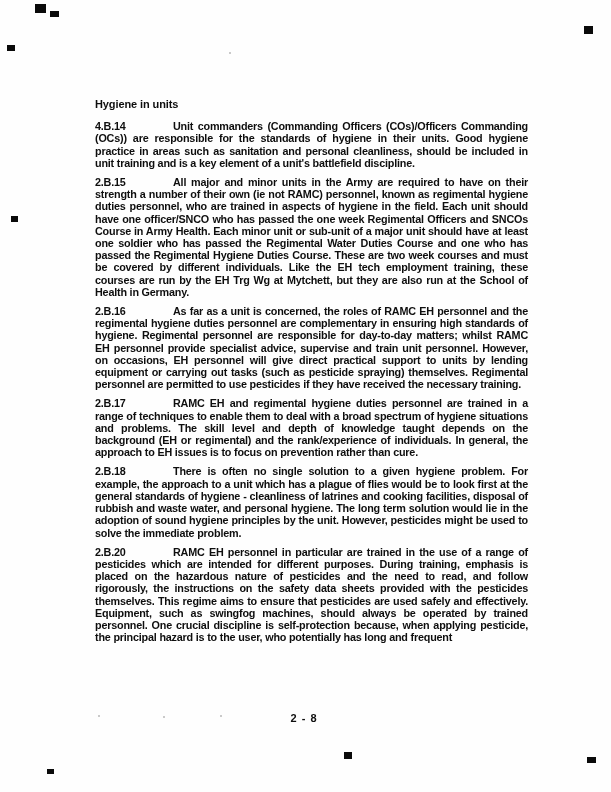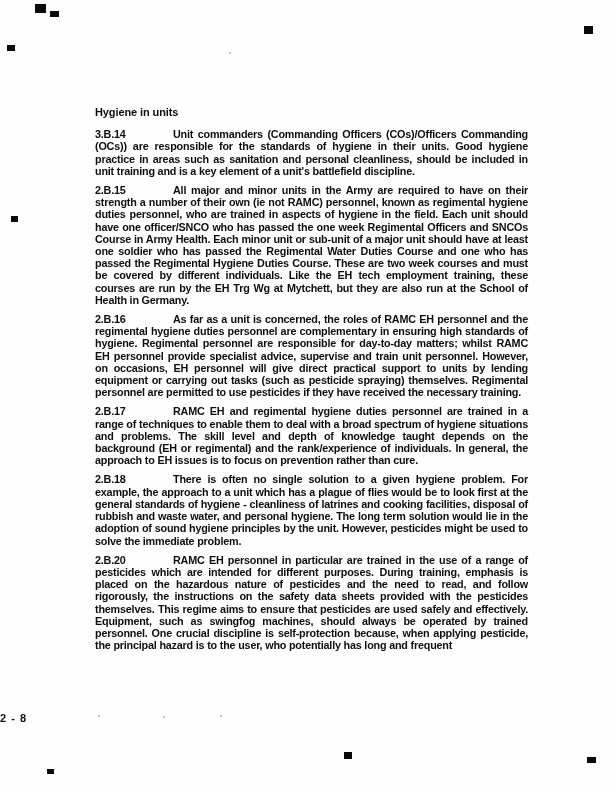--- a/index.html
+++ b/index.html
@@ -23,41 +23,41 @@
     width: 433px;
     font-size: 10.8px;
     line-height: 12.2px;
     font-weight: bold;
     letter-spacing: -0.2px;
     text-align: justify;
   }
   .heading {
     font-size: 11px;
     font-weight: bold;
-    margin: 17px 0 10px 0;
+    margin: 9px 0 10px 0;
     text-align: left;
     letter-spacing: -0.1px;
   }
   .heading.second {
     margin-top: 6px;
   }
   p.para {
     margin: 0 0 7px 0;
   }
   .pnum {
     display: inline-block;
     min-width: 78px;
     text-align: left;
   }
   .footer {
     position: absolute;
     top: 712px;
     left: 0;
     width: 608px;
-    text-align: left;
+    text-align: center;
     font-size: 11px;
     font-weight: bold;
     letter-spacing: 1px;
   }
   .scan-mark {
     position: absolute;
     background: #0a0a0a;
   }
   .speck {
     position: absolute;
@@ -70,21 +70,21 @@
 </head>
 <body>
 
 <div class="page">
 
   <div class="content">
 
     <h2 class="heading">Hygiene in units</h2>
 
     <p class="para">
-      <span class="pnum">3.B.14</span><span>Unit commanders (Commanding Officers (COs)/Officers Commanding (OCs)) are responsible for the standards of hygiene in their units.  Good hygiene practice in areas such as sanitation and personal cleanliness, should be included in unit training and is a key element of a unit's battlefield discipline.</span>
+      <span class="pnum">4.B.14</span><span>Unit commanders (Commanding Officers (COs)/Officers Commanding (OCs)) are responsible for the standards of hygiene in their units.  Good hygiene practice in areas such as sanitation and personal cleanliness, should be included in unit training and is a key element of a unit's battlefield discipline.</span>
     </p>
 
     <p class="para">
       <span class="pnum">2.B.15</span><span>All major and minor units in the Army are required to have on their strength a number of their own (ie not RAMC) personnel, known as regimental hygiene duties personnel, who are trained in aspects of hygiene in the field.  Each unit should have one officer/SNCO who has passed the one week Regimental Officers and SNCOs Course in Army Health.  Each minor unit or sub-unit of a major unit should have at least one soldier who has passed the Regimental Water Duties Course and one who has passed the Regimental Hygiene Duties Course.  These are two week courses and must be covered by different individuals.  Like the EH tech employment training, these courses are run by the EH Trg Wg at Mytchett, but they are also run at the School of Health in Germany.</span>
     </p>
 
     <p class="para">
       <span class="pnum">2.B.16</span><span>As far as a unit is concerned, the roles of RAMC EH personnel and the regimental hygiene duties personnel are complementary in ensuring high standards of hygiene.  Regimental personnel are responsible for day-to-day matters; whilst RAMC EH personnel provide specialist advice, supervise and train unit personnel. However, on occasions, EH personnel will give direct practical support to units by lending equipment or carrying out tasks (such as pesticide spraying) themselves. Regimental personnel are permitted to use pesticides if they have received the necessary training.</span>
     </p>
 

